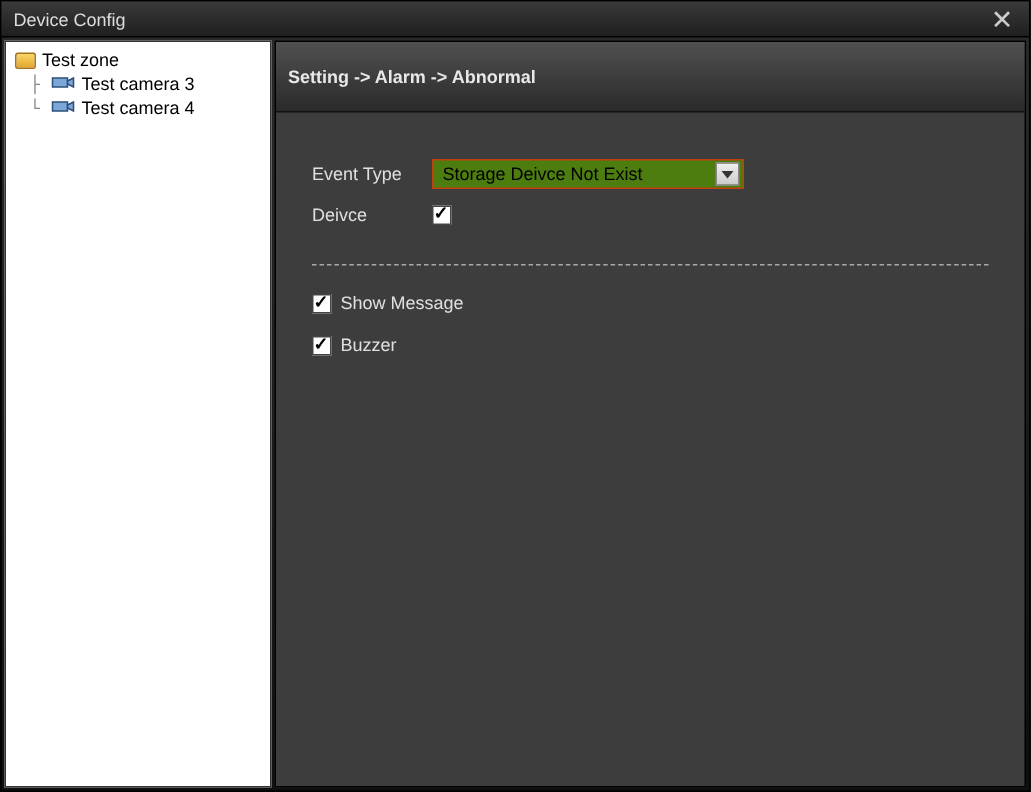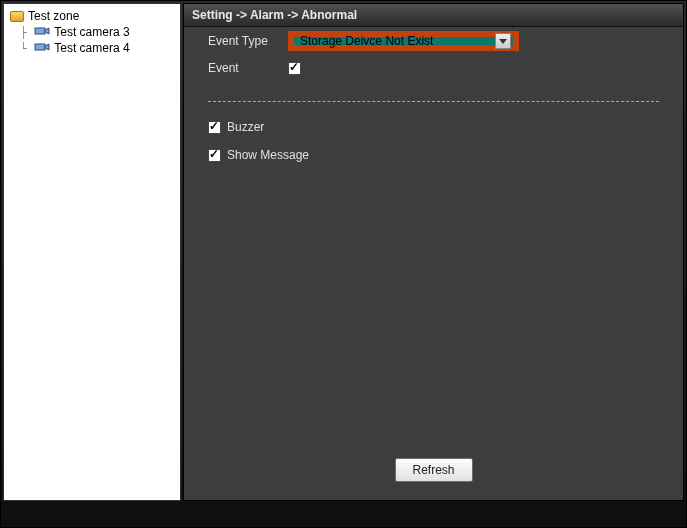--- a/index.html
+++ b/index.html
@@ -90,45 +90,45 @@
       margin: 2px 2px 2px 0;
       background: #3d3d3d;
       border: 1px solid #000;
       position: relative;
       color: #ddd;
       display: flex;
       flex-direction: column;
     }
     .breadcrumb {
       background: linear-gradient(to bottom,#505050,#2a2a2a);
-      padding: 4px 8px;
+      padding: 16px 8px;
       font-weight: bold;
       color: #e8e8e8;
       border-bottom: 1px solid #111;
     }
     .content {
       flex: 1;
-      padding: 4px 24px 0 24px;
+      padding: 31px 24px 0 24px;
       color: #e0e0e0;
       position: relative;
     }
     .row {
       display: flex;
       align-items: center;
       margin-bottom: 10px;
     }
     .label {
       width: 80px;
       color: #e0e0e0;
     }
     .select {
-      width: 231px;
+      width: 208px;
       height: 20px;
-      background: #0f766e;
-      border: 6px solid #c2410c;
+      background: #4d7c0f;
+      border: 1px solid #c2410c;
       color: #000;
       display: flex;
       align-items: center;
       justify-content: space-between;
       padding: 0 2px 0 6px;
       cursor: pointer;
     }
     .select-arrow {
       width: 16px;
       height: 16px;
@@ -188,20 +188,24 @@
       color: #222;
       font-size: 12px;
       cursor: pointer;
       border-radius: 2px;
     }
   </style>
 </head>
 <body>
 
 <div class="window">
+  <div class="titlebar">
+    <span class="titlebar-title">Device Config</span>
+    <span class="close-btn">✕</span>
+  </div>
   <div class="body">
 
     <div class="sidebar">
       <div class="tree-root">
         <span class="tree-icon zone-icon"></span>
         <span>Test zone</span>
       </div>
       <div class="tree-children">
         <div class="tree-item">
           <span class="tree-line">├ </span>
@@ -233,37 +237,36 @@
 
         <div class="row">
           <span class="label">Event Type</span>
           <div class="select">
             <span>Storage Deivce Not Exist</span>
             <span class="select-arrow"></span>
           </div>
         </div>
 
         <div class="row">
-          <span class="label">Event</span>
+          <span class="label">Deivce</span>
           <span class="checkbox checked"></span>
         </div>
 
         <hr class="divider">
+
+        <div class="option-row">
+          <span class="checkbox checked"></span>
+          <span>Show Message</span>
+        </div>
 
         <div class="option-row">
           <span class="checkbox checked"></span>
           <span>Buzzer</span>
         </div>
 
-        <div class="option-row">
-          <span class="checkbox checked"></span>
-          <span>Show Message</span>
-        </div>
-
       </div>
 
       <div class="button-row">
-        <button class="btn">Refresh</button>
       </div>
     </div>
 
   </div>
 </div>
 
 </body></html>

